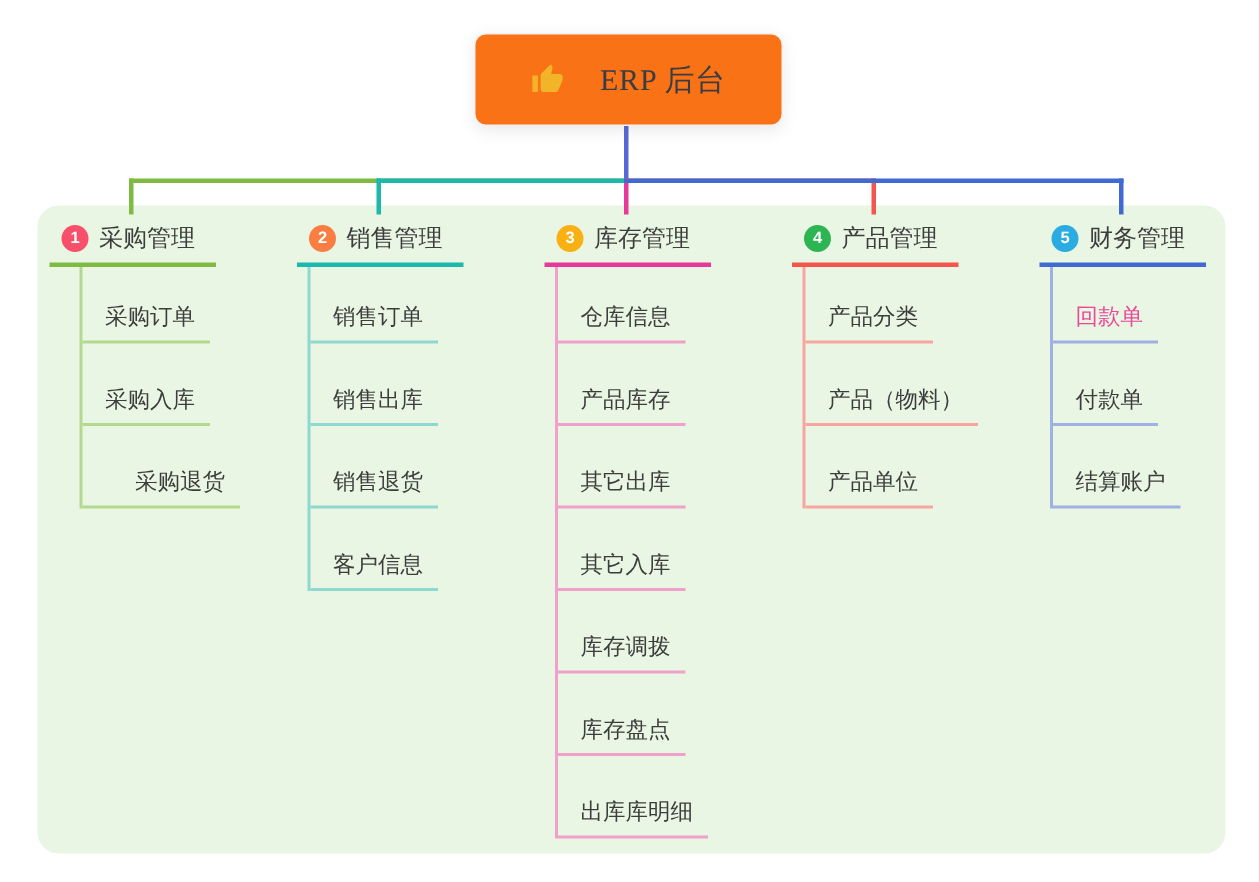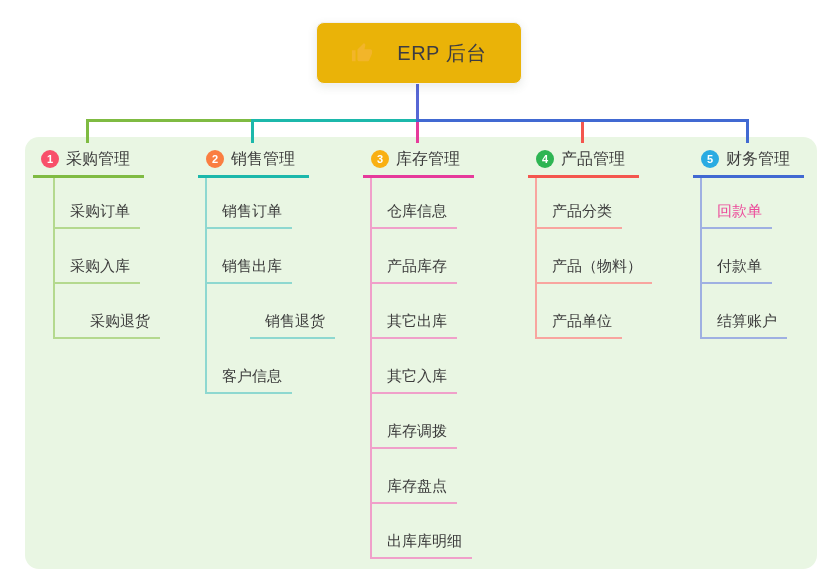--- a/index.html
+++ b/index.html
@@ -8,23 +8,23 @@
     background:#ffffff;
     font-family:"Liberation Sans","DejaVu Sans",sans-serif;
   }
   .panel{
     position:absolute;left:25px;top:137px;width:792px;height:432px;
     border-radius:14px;background:#e9f6e3;
   }
   .cline{position:absolute;}
   .root-card{
     position:absolute;left:316px;top:22px;width:206px;height:62px;
-    box-sizing:border-box;background:#eab308;border:1px solid #f1f1f1;border-radius:8px;
+    box-sizing:border-box;background:#f97316;border:1px solid #f1f1f1;border-radius:8px;
     box-shadow:0 3px 10px rgba(70,90,70,.12);
-    display:flex;align-items:center;justify-content:center;gap:24px;
+    display:flex;align-items:center;justify-content:center;gap:24px;font-family:Liberation Serif, serif;
   }
   .root-title{font-size:20px;color:#3c3c43;letter-spacing:.5px;}
   .thumb{display:flex;align-items:center;}
   .branch{position:absolute;top:143px;}
   .branch-header{
     display:flex;align-items:center;gap:7px;
     height:35px;box-sizing:border-box;border-bottom:3px solid;
     margin-left:8px;padding:0 14px 0 8px;width:fit-content;white-space:nowrap;
   }
   .num{
@@ -82,21 +82,21 @@
       </div>
     </div>
     <div class="branch" style="left: 190px;">
       <div class="branch-header" style="border-bottom-color: rgb(28, 184, 171);">
         <span class="num" style="background: rgb(250, 126, 65);">2</span>
         <span class="branch-label" style="color: rgb(61, 61, 61);">销售管理</span>
       </div>
       <div class="children" style="border-left-color: rgb(142, 216, 208);">
         <div class="child" style="border-bottom-color: rgb(142, 216, 208); color: rgb(61, 61, 61);">销售订单</div>
         <div class="child" style="border-bottom-color: rgb(142, 216, 208); color: rgb(61, 61, 61);">销售出库</div>
-        <div class="child" style="border-bottom-color: rgb(142, 216, 208); color: rgb(61, 61, 61); margin-left: 43px;">销售退货</div>
+        <div class="child" style="border-bottom-color: rgb(142, 216, 208); color: rgb(61, 61, 61);">销售退货</div>
         <div class="child" style="border-bottom-color: rgb(142, 216, 208); color: rgb(61, 61, 61);">客户信息</div>
       </div>
     </div>
     <div class="branch" style="left: 355px;">
       <div class="branch-header" style="border-bottom-color: rgb(230, 58, 155);">
         <span class="num" style="background: rgb(249, 176, 19);">3</span>
         <span class="branch-label" style="color: rgb(61, 61, 61);">库存管理</span>
       </div>
       <div class="children" style="border-left-color: rgb(240, 160, 202);">
         <div class="child" style="border-bottom-color: rgb(240, 160, 202); color: rgb(61, 61, 61);">仓库信息</div>

